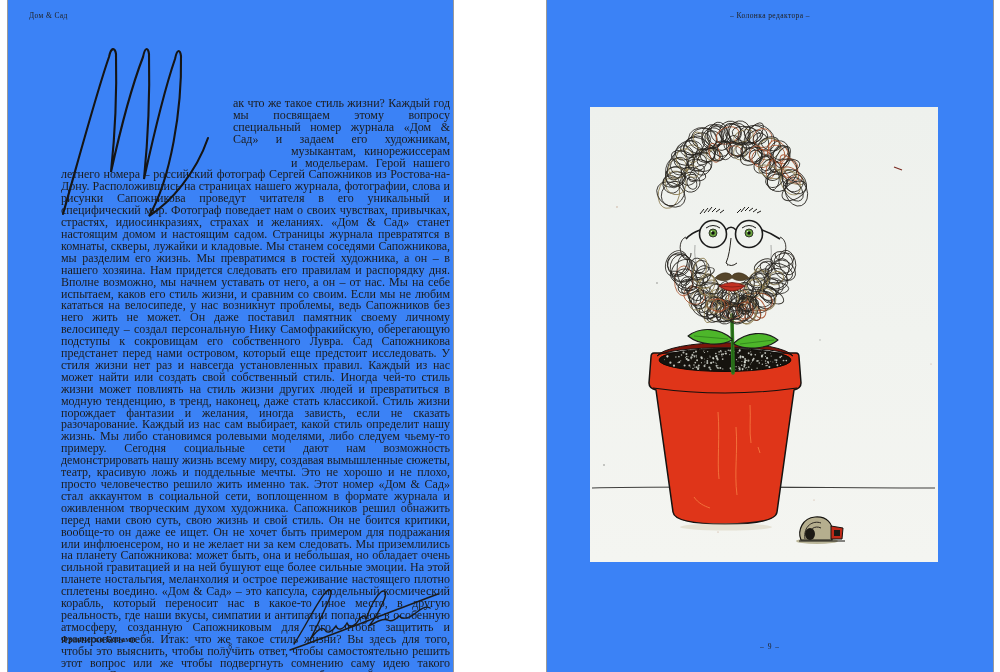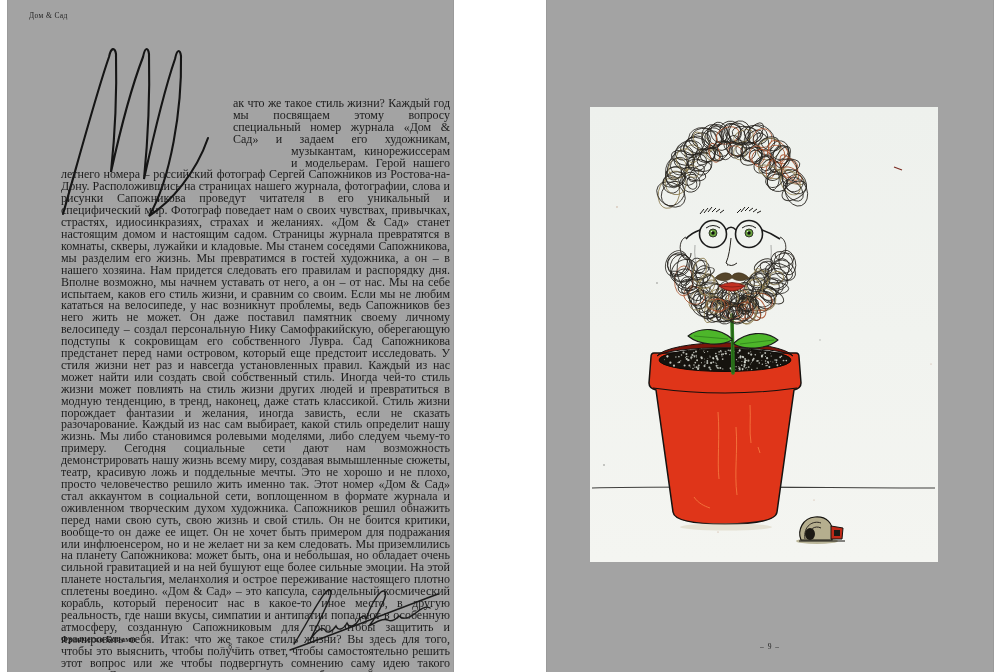--- a/index.html
+++ b/index.html
@@ -1,20 +1,20 @@
 <!DOCTYPE html>
 <html lang="ru"><head>
 <meta charset="utf-8">
 <style>
   html,body{margin:0;padding:0;}
   body{
     width:1000px;height:672px;position:relative;background:#ffffff;
     font-family:"Liberation Serif", serif;color:#1d1d1d;overflow:hidden;
   }
-  .page{position:absolute;top:0;height:672px;background:#a3a3a3;}
+  .page{position:absolute;top:0;height:672px;background:#3b82f6;}
   #left-page{left:7px;width:445px;border-left:1px solid #9a9a9a;border-right:1px solid #9a9a9a;}
   #right-page{left:546px;width:446px;border-left:1px solid #9a9a9a;border-right:1px solid #9a9a9a;}
   .running-head{
     position:absolute;top:11px;font-size:7.5px;letter-spacing:.4px;color:#222;
     font-family:"Liberation Serif", serif;
   }
   #left-running-head{left:21px;}
   #right-running-head{left:0;width:100%;text-align:center;}
   .page-number{
     position:absolute;top:642px;left:0;width:100%;text-align:center;
@@ -67,20 +67,21 @@
                C119 34 126 32 133 26 C138 22 143 20 146 22"></path>
       <path d="M6 64 C40 52 90 32 154 8"></path>
     </g>
   </svg>
 
   <div id="author-name">Франческо Бонами</div>
   <div class="page-number">– 8 –</div>
 </div>
 
 <div class="page" id="right-page">
+  <div class="running-head" id="right-running-head">– Колонка редактора –</div>
 
   <svg id="portrait-svg" width="348" height="455" viewBox="0 0 348 455">
     <defs>
       <linearGradient id="paperGrad" x1="0" y1="0" x2="0" y2="1">
         <stop offset="0" stop-color="#eef1ed"></stop>
         <stop offset="1" stop-color="#f4f5f1"></stop>
       </linearGradient>
     </defs>
     <rect id="il-paper" x="0" y="0" width="348" height="455" fill="url(#paperGrad)"></rect>
     <g id="il-paper-specks">

